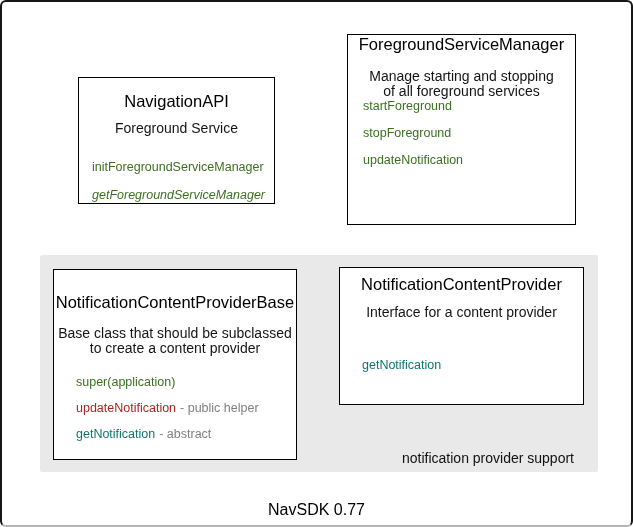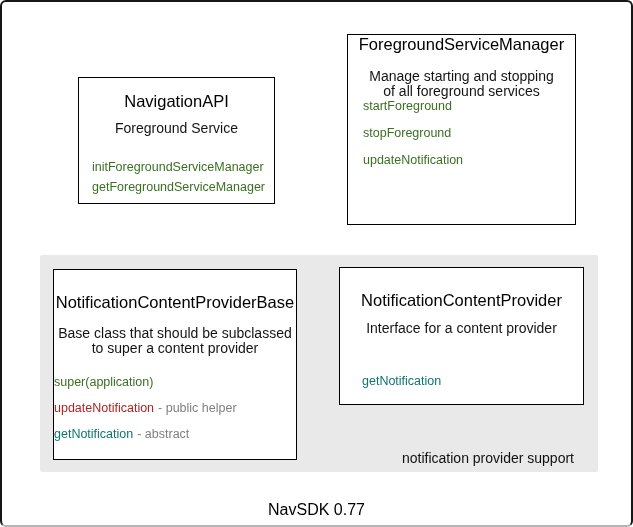--- a/index.html
+++ b/index.html
@@ -61,33 +61,33 @@
     left:0;right:0;
     top:499px;
     text-align:center;
     font-size:16px;
     color:#000;
   }
   
   #box-nav{left:76px;top:75px;width:197px;height:127px;padding-top:14px;}
   #box-nav .desc{margin-top:10px;}
   #box-nav .methods{margin-top:24px;padding-left:13px;}
-  #box-nav .method + .method{margin-top:5px;}
+  #box-nav .method + .method{margin-top:13px;font-style:italic;}
 
   #box-fsm{left:345px;top:32px;width:229px;height:191px;}
   #box-fsm .desc{margin-top:15px;}
   #box-fsm .methods{padding-left:15px;}
   #box-fsm .method + .method{margin-top:12px;}
 
   #box-ncpb{left:51px;top:267px;width:244px;height:191px;padding-top:23px;}
   #box-ncpb .desc{margin-top:14px;}
-  #box-ncpb .methods{margin-top:19px;}
+  #box-ncpb .methods{margin-top:19px;padding-left:22px;}
   #box-ncpb .method + .method{margin-top:11px;}
 
-  #box-ncp{left:337px;top:265px;width:245px;height:138px;padding-top:23px;}
+  #box-ncp{left:337px;top:265px;width:245px;height:138px;padding-top:7px;}
   #box-ncp .desc{margin-top:11px;}
   #box-ncp .methods{margin-top:38px;padding-left:22px;}
 </style>
 </head>
 <body>
 
 <div class="frame">
 
   <div class="cbox" id="box-nav">
     <span class="title">NavigationAPI</span>
@@ -124,21 +124,21 @@
   </div>
 
   <div class="group">
     <div class="group-label">notification provider support</div>
   </div>
 
   <div class="cbox" id="box-ncpb">
     <span class="title">NotificationContentProviderBase</span>
     <div class="desc">
       <div>Base class that should be subclassed</div>
-      <div>to super a content provider</div>
+      <div>to create a content provider</div>
     </div>
     <div class="methods">
       <div class="method">
         <span class="m-green">super(application)</span>
       </div>
       <div class="method">
         <span class="m-red">updateNotification</span><span class="annotation">- public helper</span>
       </div>
       <div class="method">
         <span class="m-blue">getNotification</span><span class="annotation">- abstract</span>

